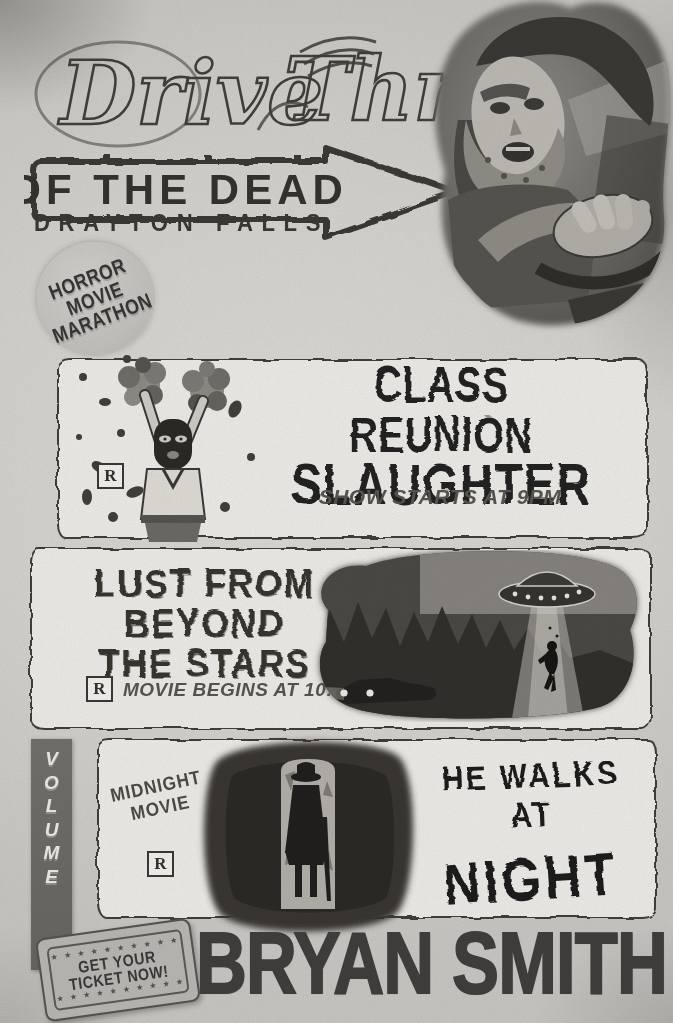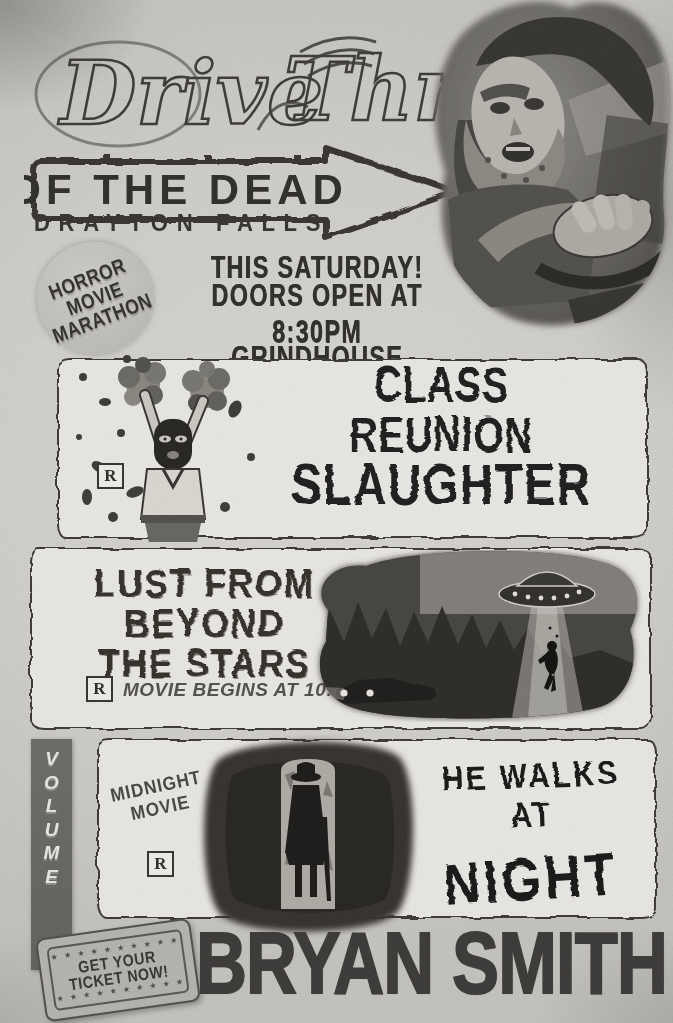--- a/index.html
+++ b/index.html
@@ -164,25 +164,20 @@
   </svg>
 
   <div class="abs badge" style="left:37px;top:242px">
     <div class="badge-inner">
       <div>HORROR</div>
       <div>MOVIE</div>
       <div>MARATHON</div>
     </div>
   </div>
 
-  <div class="abs announce" style="left:152px;top:252px">
-    <div>THIS SATURDAY!</div>
-    <div>DOORS OPEN AT 8:30PM</div>
-    <div>GRINDHOUSE THEATER</div>
-  </div>
 
   <div class="abs" style="left:55px;top:357px;width:592px;height:180px">
     <div class="panel-skin p1-skin"></div>
     <svg class="abs" style="left:10px;top:-10px" width="210" height="195" viewBox="0 0 210 195">
       <g fill="#413f3b">
         <circle cx="18" cy="30" r="4"></circle>
           <ellipse cx="40" cy="55" rx="6" ry="4"></ellipse>
         <circle cx="14" cy="90" r="3"></circle>
           <ellipse cx="34" cy="120" rx="8" ry="5" transform="rotate(30 34 120)"></ellipse>
         <circle cx="56" cy="86" r="4"></circle>
@@ -226,20 +221,21 @@
       <path d="M82 122 L134 122 L140 172 L76 172 Z" fill="#dedbd5" stroke="#3a3836" stroke-width="2"></path>
       <path d="M98 122 L108 140 L118 122" fill="none" stroke="#3a3836" stroke-width="3"></path>
       <rect x="76" y="168" width="64" height="8" fill="#55534f"></rect>
       <path d="M80 176 L136 176 L132 195 L84 195 Z" fill="#6b6965"></path>
     </svg>
     <div class="abs rating" style="left:42px;top:106px">R</div>
     <div class="abs horror-title" style="left:190px;top:6px;width:390px">
       <div class="l1">CLASS REUNION</div>
       <div class="l2">SLAUGHTER</div>
     </div>
+    <div class="abs showtime" style="left:230px;top:128px;width:310px;text-align:center">SHOW STARTS AT 9PM</div>
   </div>
 
   <div class="abs" style="left:28px;top:546px;width:622px;height:182px">
     <div class="panel-skin p2-skin"></div>
     <div class="abs scifi-title" style="left:30px;top:16px;width:290px">
       <div>LUST FROM</div>
       <div>BEYOND</div>
       <div>THE STARS</div>
     </div>
     <div class="abs rating" style="left:58px;top:130px">R</div>

